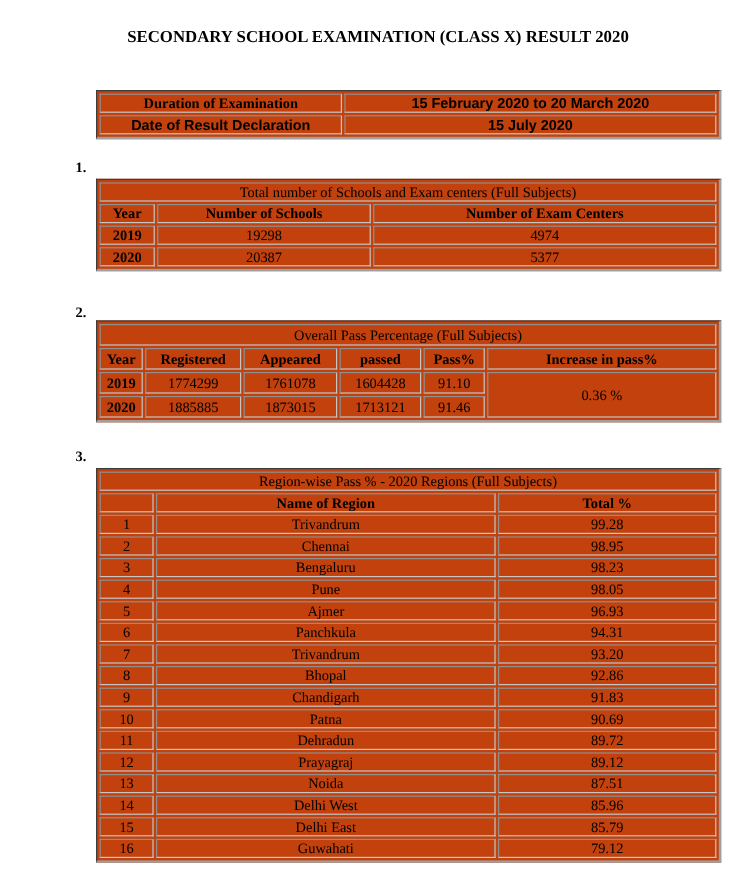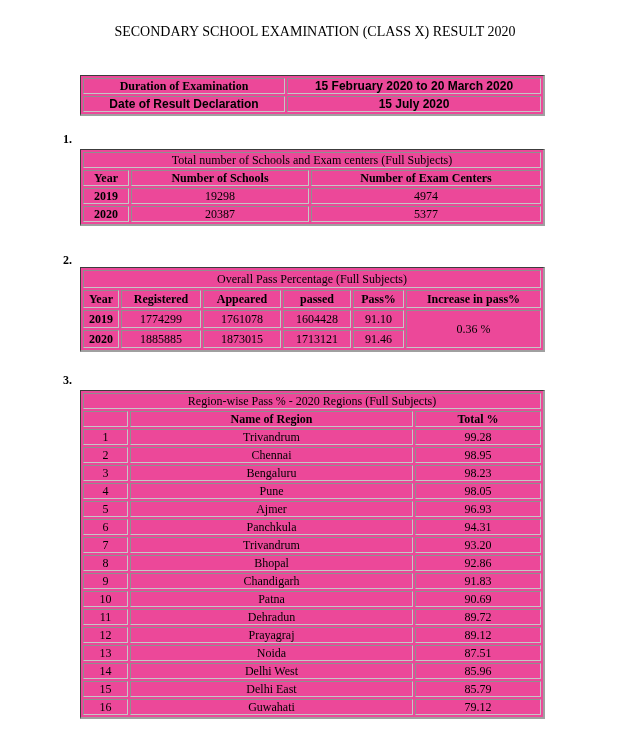--- a/index.html
+++ b/index.html
@@ -14,36 +14,36 @@
   .page {
     position: relative;
     width: 630px;
     height: 736px;
     overflow: hidden;
   }
   .page-title {
     margin: 24px 0 0 0;
     text-align: center;
     font-size: 14px;
-    font-weight: normal;
+    font-weight: bold;
     font-family: "Liberation Serif", serif;
   }
   .doc-table {
     border-collapse: separate;
     border-spacing: 2px;
-    background: #ec4899;
+    background: #c2410c;
     border: 1px solid #7b7b7b;
     border-top-color: #3c3c3c;
     border-left-color: #3c3c3c;
     border-right-width: 2px;
     border-bottom-width: 2px;
     border-right-color: #a0a0a0;
     border-bottom-color: #a0a0a0;
     margin-left: 80px;
-    width: 465px;
+    width: 521px;
     table-layout: fixed;
   }
   .doc-table td {
     border: 1px solid;
     border-color: #8f8f8f #c6c6c6 #c6c6c6 #8f8f8f;
     padding: 0 2px;
     text-align: center;
     vertical-align: middle;
     font-size: 12px;
     height: 14px;

